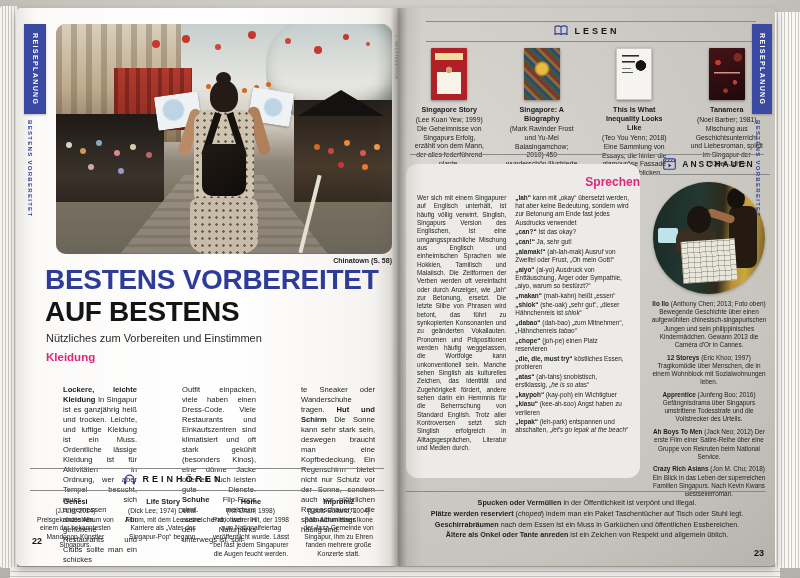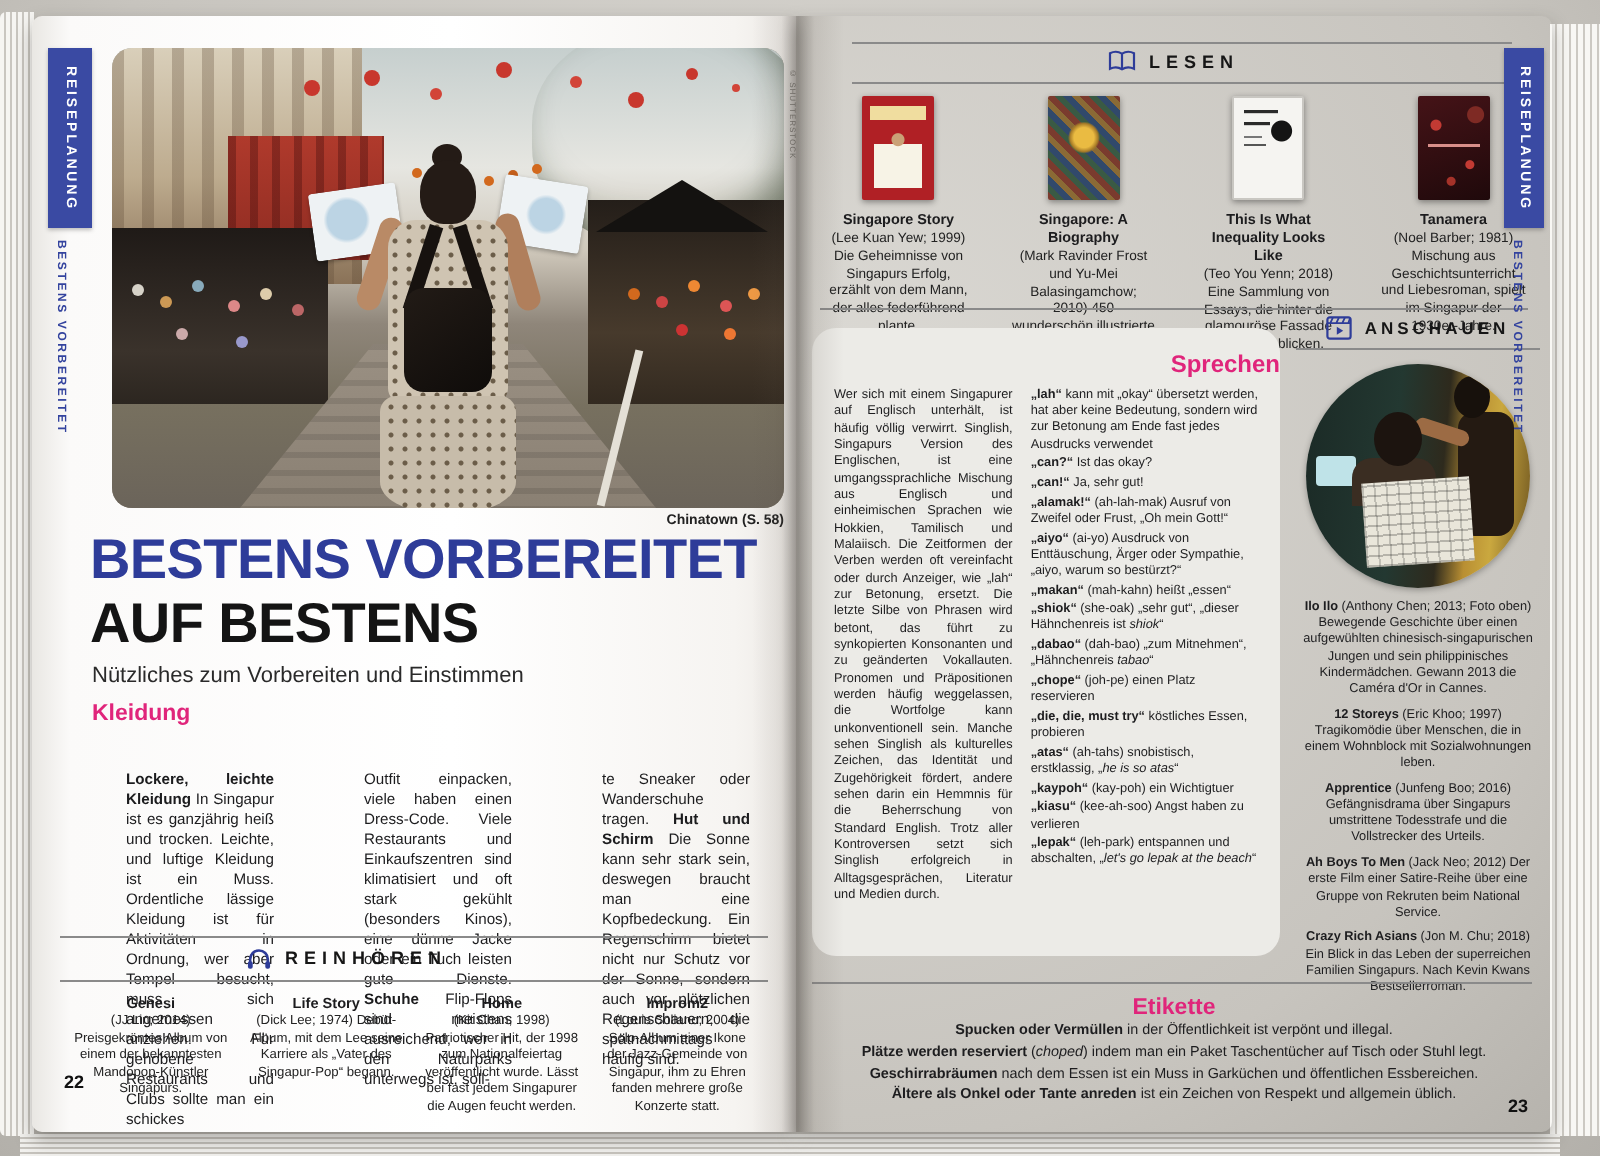--- a/index.html
+++ b/index.html
@@ -284,21 +284,20 @@
         <p class="ans-item"><b>Ilo Ilo</b> (Anthony Chen; 2013; Foto oben) Bewegende Geschichte über einen aufgewühlten chinesisch-singapurischen Jungen und sein philippinisches Kindermädchen. Gewann 2013 die Caméra d'Or in Cannes.</p>
         <p class="ans-item"><b>12 Storeys</b> (Eric Khoo; 1997) Tragikomödie über Menschen, die in einem Wohnblock mit Sozialwohnungen leben.</p>
         <p class="ans-item"><b>Apprentice</b> (Junfeng Boo; 2016) Gefängnisdrama über Singapurs umstrittene Todesstrafe und die Vollstrecker des Urteils.</p>
         <p class="ans-item"><b>Ah Boys To Men</b> (Jack Neo; 2012) Der erste Film einer Satire-Reihe über eine Gruppe von Rekruten beim National Service.</p>
         <p class="ans-item"><b>Crazy Rich Asians</b> (Jon M. Chu; 2018) Ein Blick in das Leben der superreichen Familien Singapurs. Nach Kevin Kwans Bestsellerroman.</p>
       </div>
     </div>
 
     <div class="rule rp-rule4"></div>
     <div class="etikette">
-      <div class="sec-head etikette-head">Etikette</div>
       <p class="et-line"><b>Spucken oder Vermüllen</b> in der Öffentlichkeit ist verpönt und illegal.</p>
       <p class="et-line"><b>Plätze werden reserviert</b> (<i>choped</i>) indem man ein Paket Taschentücher auf Tisch oder Stuhl legt.</p>
       <p class="et-line"><b>Geschirrabräumen</b> nach dem Essen ist ein Muss in Garküchen und öffentlichen Essbereichen.</p>
       <p class="et-line"><b>Ältere als Onkel oder Tante anreden</b> ist ein Zeichen von Respekt und allgemein üblich.</p>
     </div>
 
     <div class="tab" style="left:354px;top:16px;width:20px;">
       <span>REISEPLANUNG</span>
     </div>
     <div class="tab-sub" style="left:357px;top:112px;">BESTENS VORBEREITET</div>

